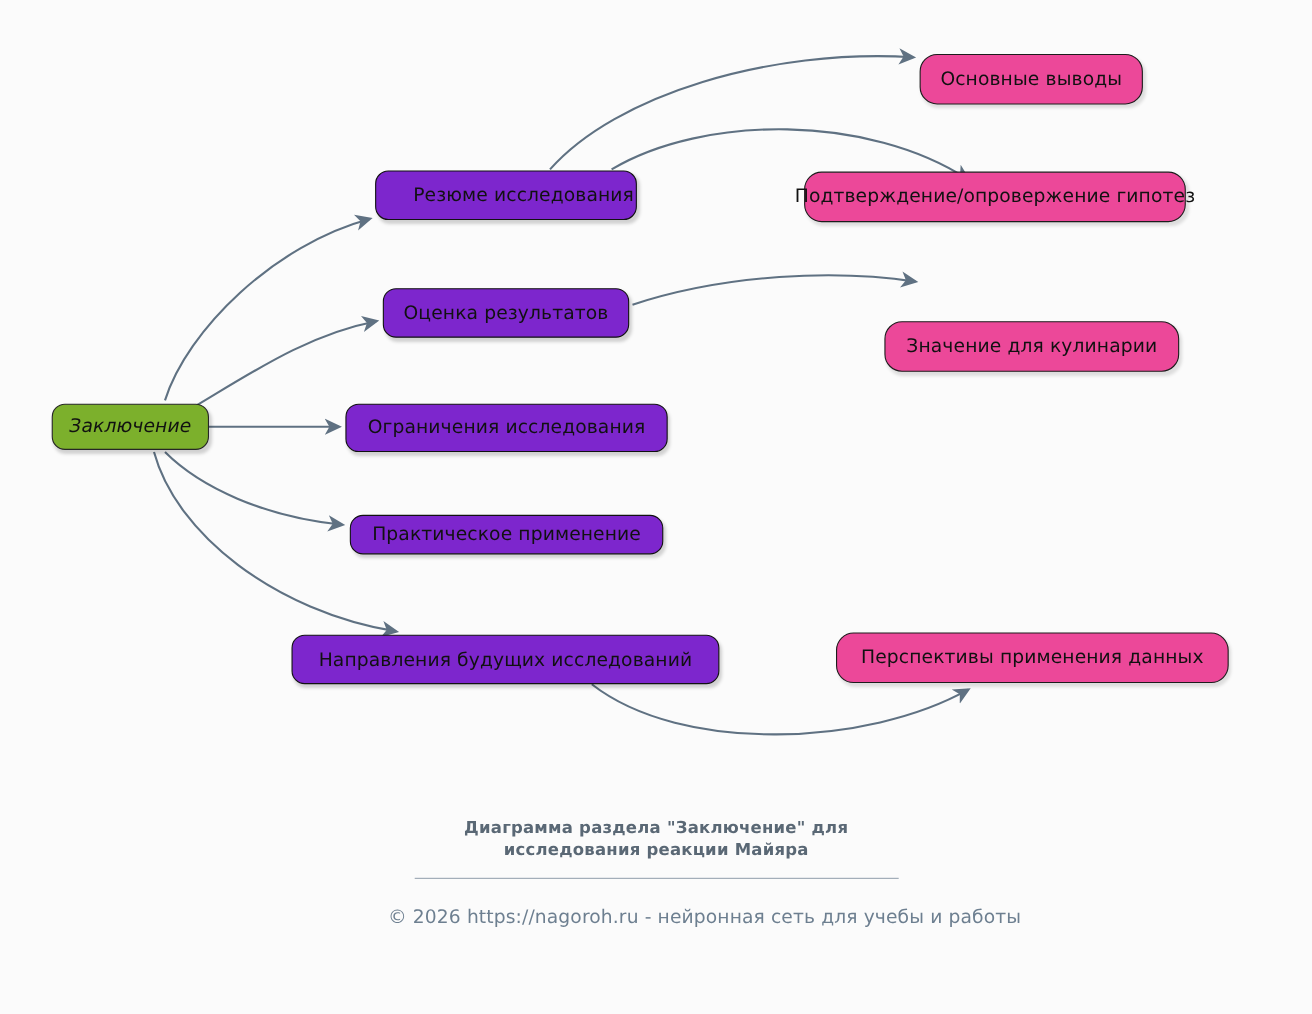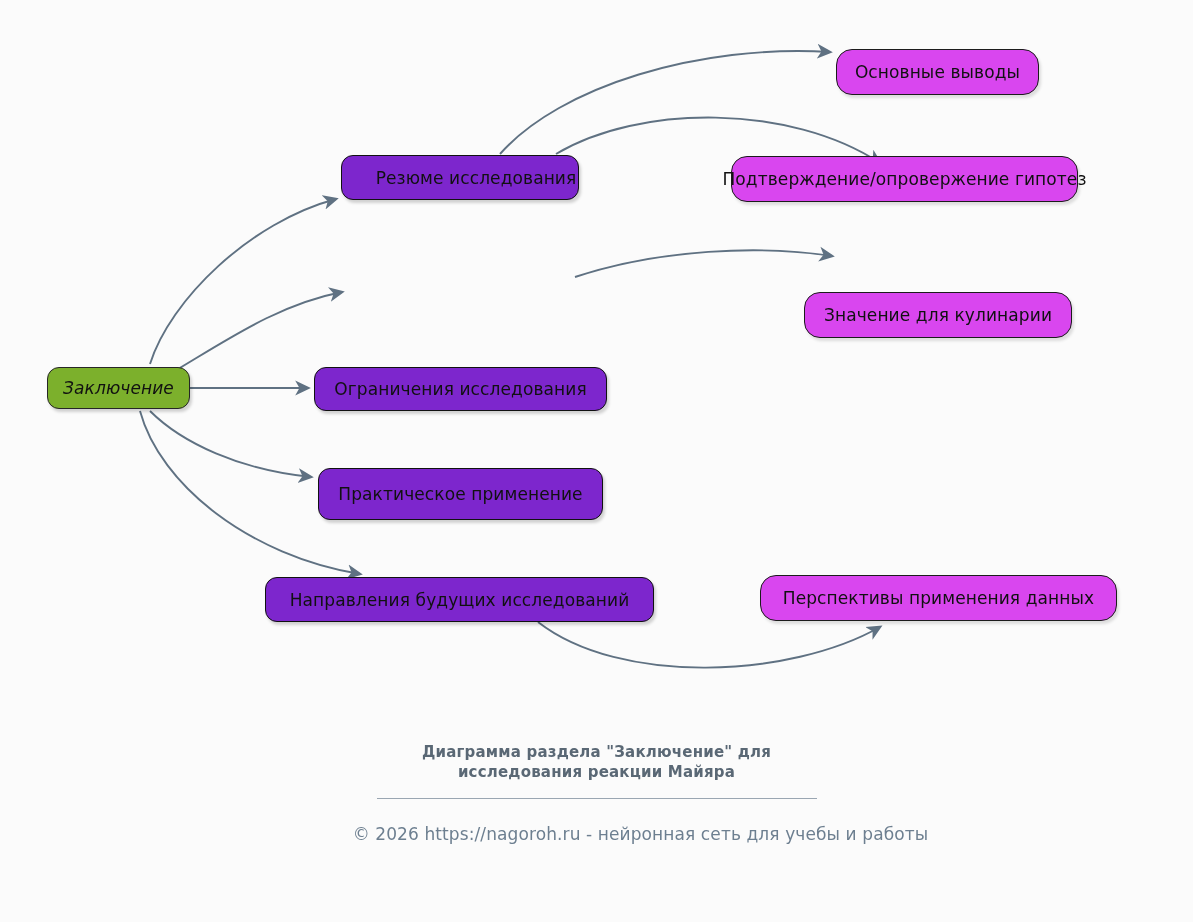--- a/index.html
+++ b/index.html
@@ -44,21 +44,21 @@
   }
   .node.root {
     background: #7cb02c;
     border-color: #262626;
   }
   .node.branch {
     background: #7d26cd;
     border-color: #111111;
   }
   .node.leaf {
-    background: #d946ef;
+    background: #ec4899;
     border-color: #1c1c1c;
     border-width: 1.7px;
     border-radius: 16px;
     box-shadow: 2px 3px 3px rgba(0,0,0,0.12);
   }
   .caption-wrap {
     position: absolute;
     left: 0;
     top: 742px;
     width: 1193px;
@@ -116,26 +116,29 @@
   </svg>
 
   <div class="node root" style="left:47px; top:367px; width:143px; height:42px;font-style:italic;">
     <span>Заключение</span>
   </div>
 
   <div class="node branch" style="left:341px; top:155px; width:238px; height:45px;padding-left:32px;">
     <span>Резюме исследования</span>
   </div>
 
+  <div class="node branch" style="left:348px; top:262px; width:224px; height:45px;">
+    <span>Оценка результатов</span>
+  </div>
 
   <div class="node branch" style="left:314px; top:367px; width:293px; height:44px;">
     <span>Ограничения исследования</span>
   </div>
 
-  <div class="node branch" style="left:318px; top:468px; width:285px; height:52px;align-items:center;">
+  <div class="node branch" style="left:318px; top:468px; width:285px; height:36px;align-items:center;">
     <span>Практическое применение</span>
   </div>
 
   <div class="node branch" style="left:265px; top:577px; width:389px; height:45px;">
     <span>Направления будущих исследований</span>
   </div>
 
   <div class="node leaf" style="left:836px; top:49px; width:203px; height:46px;">
     <span>Основные выводы</span>
   </div>

